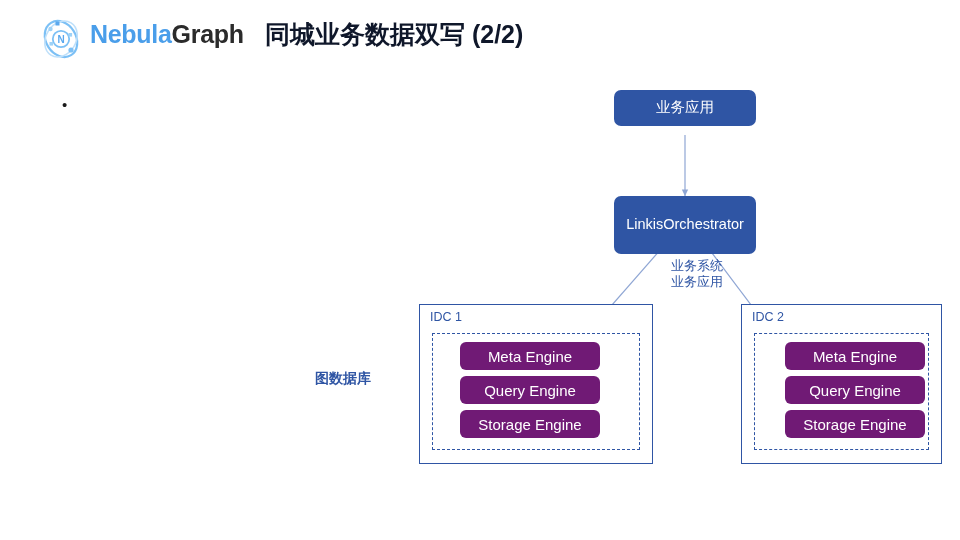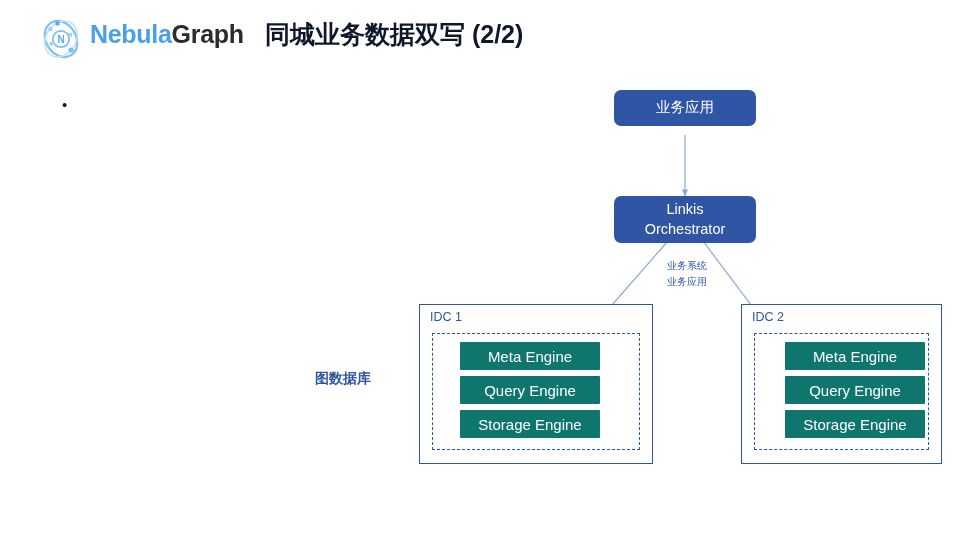--- a/index.html
+++ b/index.html
@@ -98,32 +98,31 @@
     text-align: center;
     line-height: 1.32;
   }
   #node-business-app {
     left: 614px; top: 90px;
     width: 142px; height: 36px;
     font-size: 14.5px;
   }
   #node-linkis {
     left: 614px; top: 196px;
-    width: 142px; height: 47px;
+    width: 142px; height: 58px;
     font-size: 14.5px;
-    flex-direction: column;
   }
   #node-linkis .ln { display: block; }
 
   #edge-label {
     position: absolute;
     left: 651px; top: 258px;
     width: 72px;
-    text-align: center;
-    font-size: 10px;
+    text-align: right;
+    font-size: 13px;
     line-height: 16px;
     color: #2f55a4;
   }
 
   
   .idc-group {
     position: absolute;
     border: 1.4px solid #2f55a4;
     background: #ffffff;
   }
@@ -149,23 +148,23 @@
   .engine-stack {
     position: absolute;
     display: flex;
     flex-direction: column;
     gap: 6px;
   }
   #stack-1 { left: 27px; top: 8px; }
   #stack-2 { left: 30px; top: 8px; }
 
   .engine-box {
-    background: #0f766e;
+    background: #701a75;
     color: #ffffff;
-    border-radius: 1px;
+    border-radius: 6px;
     width: 140px;
     height: 28px;
     display: flex;
     align-items: center;
     justify-content: center;
     font-size: 15px;
     white-space: nowrap;
   }
 
   #graph-db-label {

